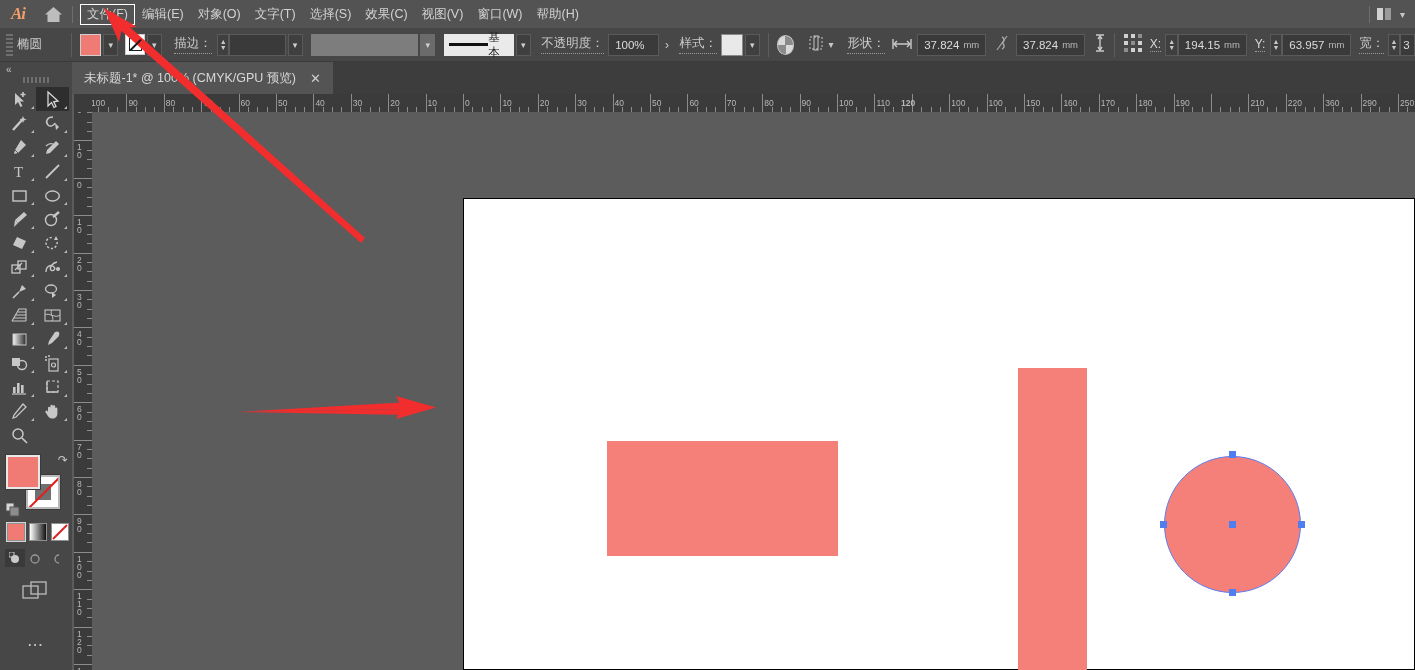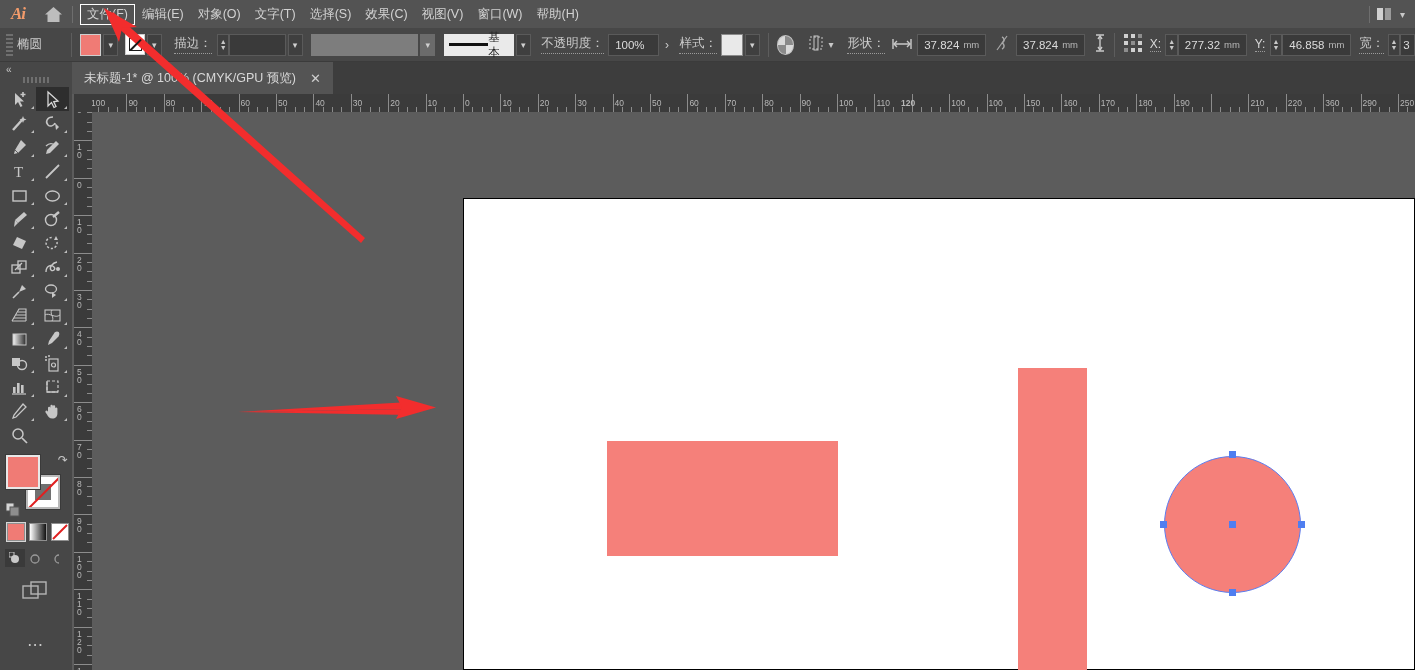--- a/index.html
+++ b/index.html
@@ -348,32 +348,32 @@
       </svg>
     </div>
     <div style="width:8px"></div>
     <div class="axis-lbl">X:</div>
     <div style="width:5px"></div>
     <div class="stepper">
         <span>▲</span>
         <span>▼</span>
       </div>
     <div class="field" style="width:76px;justify-content:space-between">
-      <span>277.32</span>
+      <span>194.15</span>
       <span class="unit">mm</span>
     </div>
     <div style="width:9px"></div>
     <div class="axis-lbl">Y:</div>
     <div style="width:5px"></div>
     <div class="stepper">
         <span>▲</span>
         <span>▼</span>
       </div>
     <div class="field" style="width:76px;justify-content:space-between">
-      <span>46.858</span>
+      <span>63.957</span>
       <span class="unit">mm</span>
     </div>
     <div style="width:9px"></div>
     <div class="dashed-label">宽：</div>
     <div style="width:4px"></div>
     <div class="stepper">
         <span>▲</span>
         <span>▼</span>
       </div>
     <div class="field" style="width:16px;padding:0 2px">3</div>

